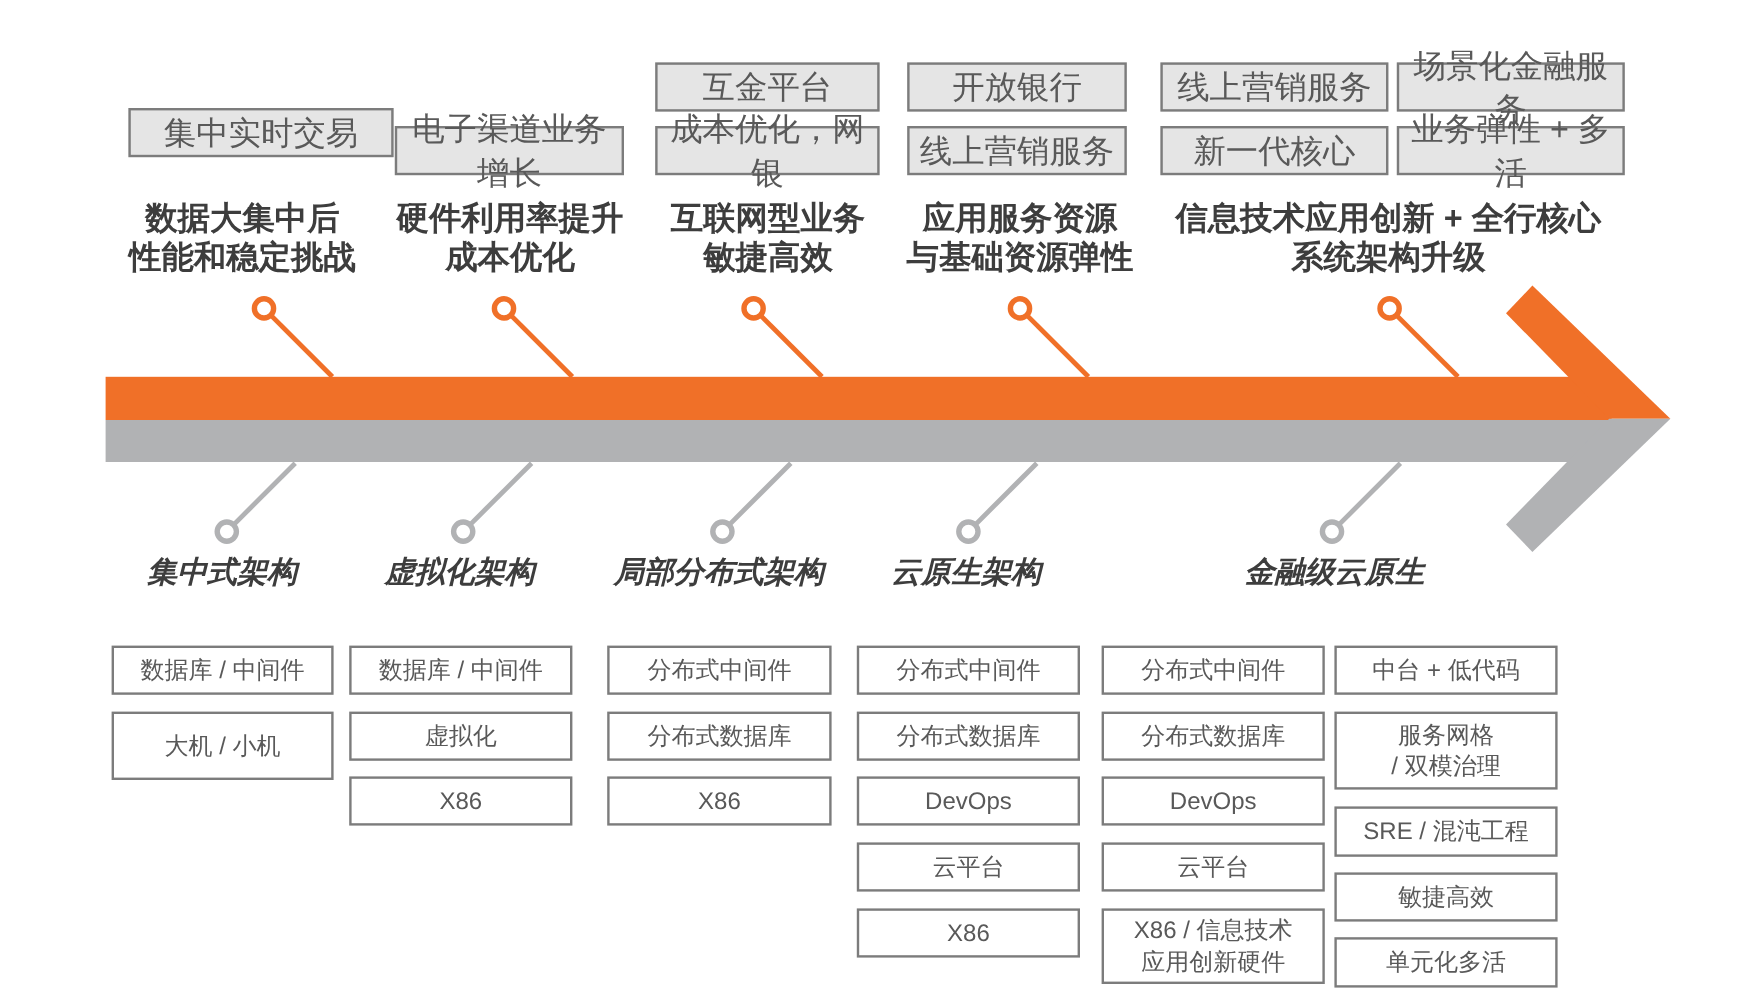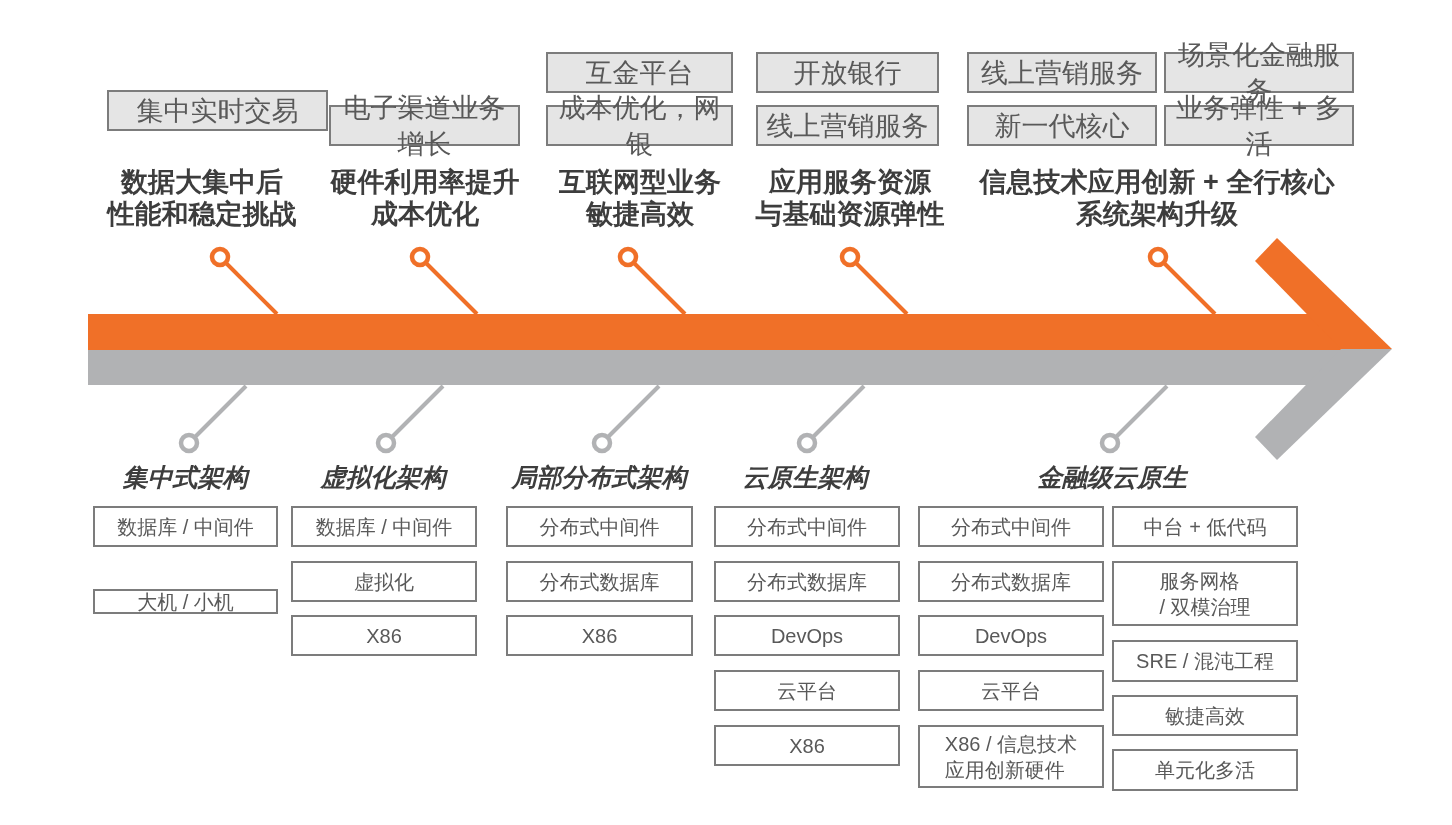--- a/index.html
+++ b/index.html
@@ -33,21 +33,21 @@
   }
   .era-title{
     position:absolute;height:28px;
     font-size:25px;line-height:28px;font-weight:bold;color:var(--title-text);
     text-align:center;white-space:pre-line;font-style:italic;
   }
   .box{
     position:absolute;
     border:2px solid var(--box-border);background:#fff;
     display:flex;align-items:center;justify-content:center;
-    font-size:20px;line-height:26px;color:var(--box-text);text-align:left;white-space:pre-line;
+    font-size:20px;line-height:26px;color:var(--box-text);text-align:center;white-space:pre-line;margin-top:32px;
   }
 </style>
 </head>
 <body>
 
 <div class="canvas">
 
   <svg class="arrow-layer" viewBox="0 0 1452 825">
     <rect class="band-orange" x="88" y="314" width="1255" height="36"></rect>
     <rect class="band-gray" x="88" y="350" width="1255" height="35"></rect>
@@ -120,21 +120,21 @@
   <div class="phase-title" style="left:927px;top:166px;width:460px">信息技术应用创新 + 全行核心
 系统架构升级</div>
 
   <div class="era-title" style="left:85px;top:463px;width:200px">集中式架构</div>
   <div class="era-title" style="left:283px;top:463px;width:200px">虚拟化架构</div>
   <div class="era-title" style="left:499px;top:463px;width:200px">局部分布式架构</div>
   <div class="era-title" style="left:705px;top:463px;width:200px">云原生架构</div>
   <div class="era-title" style="left:1012px;top:463px;width:200px">金融级云原生</div>
 
   <div class="box" style="left:93px;top:506px;width:185px;height:41px">数据库 / 中间件</div>
-  <div class="box" style="left:93px;top:589px;width:185px;height:25px">大机 / 小机</div>
+  <div class="box" style="left:93px;top:561px;width:185px;height:57px">大机 / 小机</div>
 
   <div class="box" style="left:291px;top:506px;width:186px;height:41px">数据库 / 中间件</div>
   <div class="box" style="left:291px;top:561px;width:186px;height:41px">虚拟化</div>
   <div class="box" style="left:291px;top:615px;width:186px;height:41px">X86</div>
 
   <div class="box" style="left:506px;top:506px;width:187px;height:41px">分布式中间件</div>
   <div class="box" style="left:506px;top:561px;width:187px;height:41px">分布式数据库</div>
   <div class="box" style="left:506px;top:615px;width:187px;height:41px">X86</div>
 
   <div class="box" style="left:714px;top:506px;width:186px;height:41px">分布式中间件</div>

